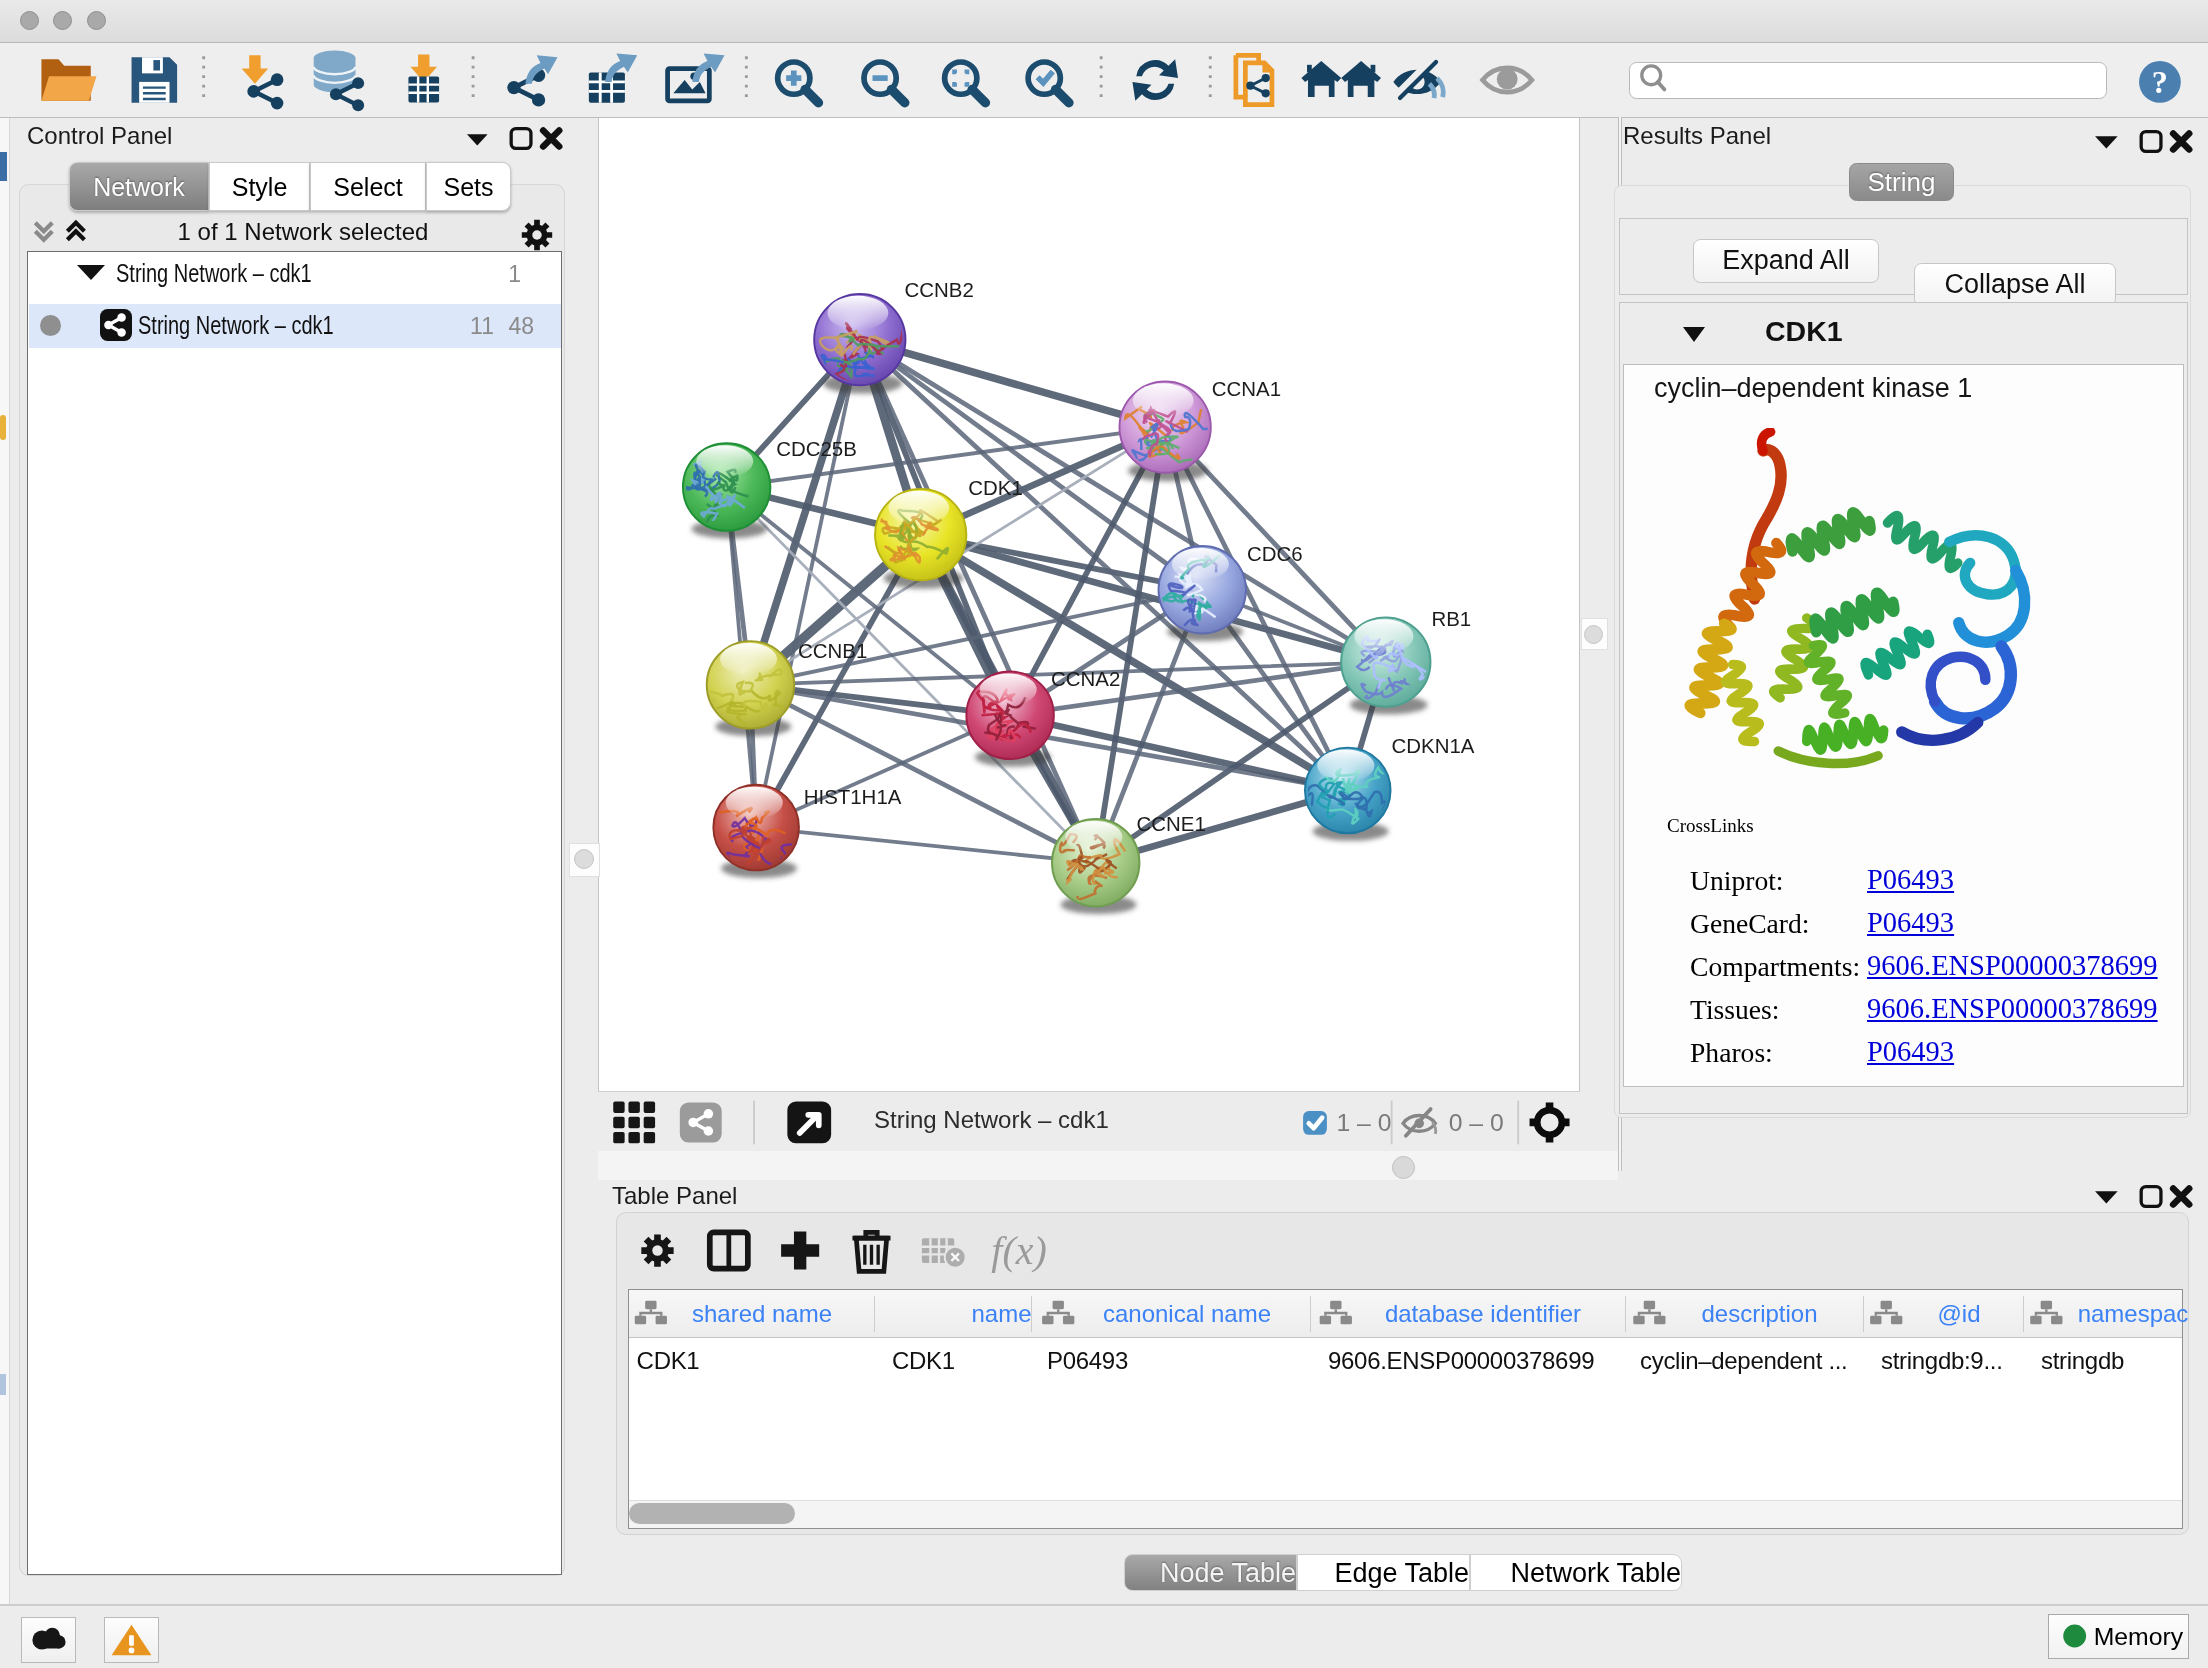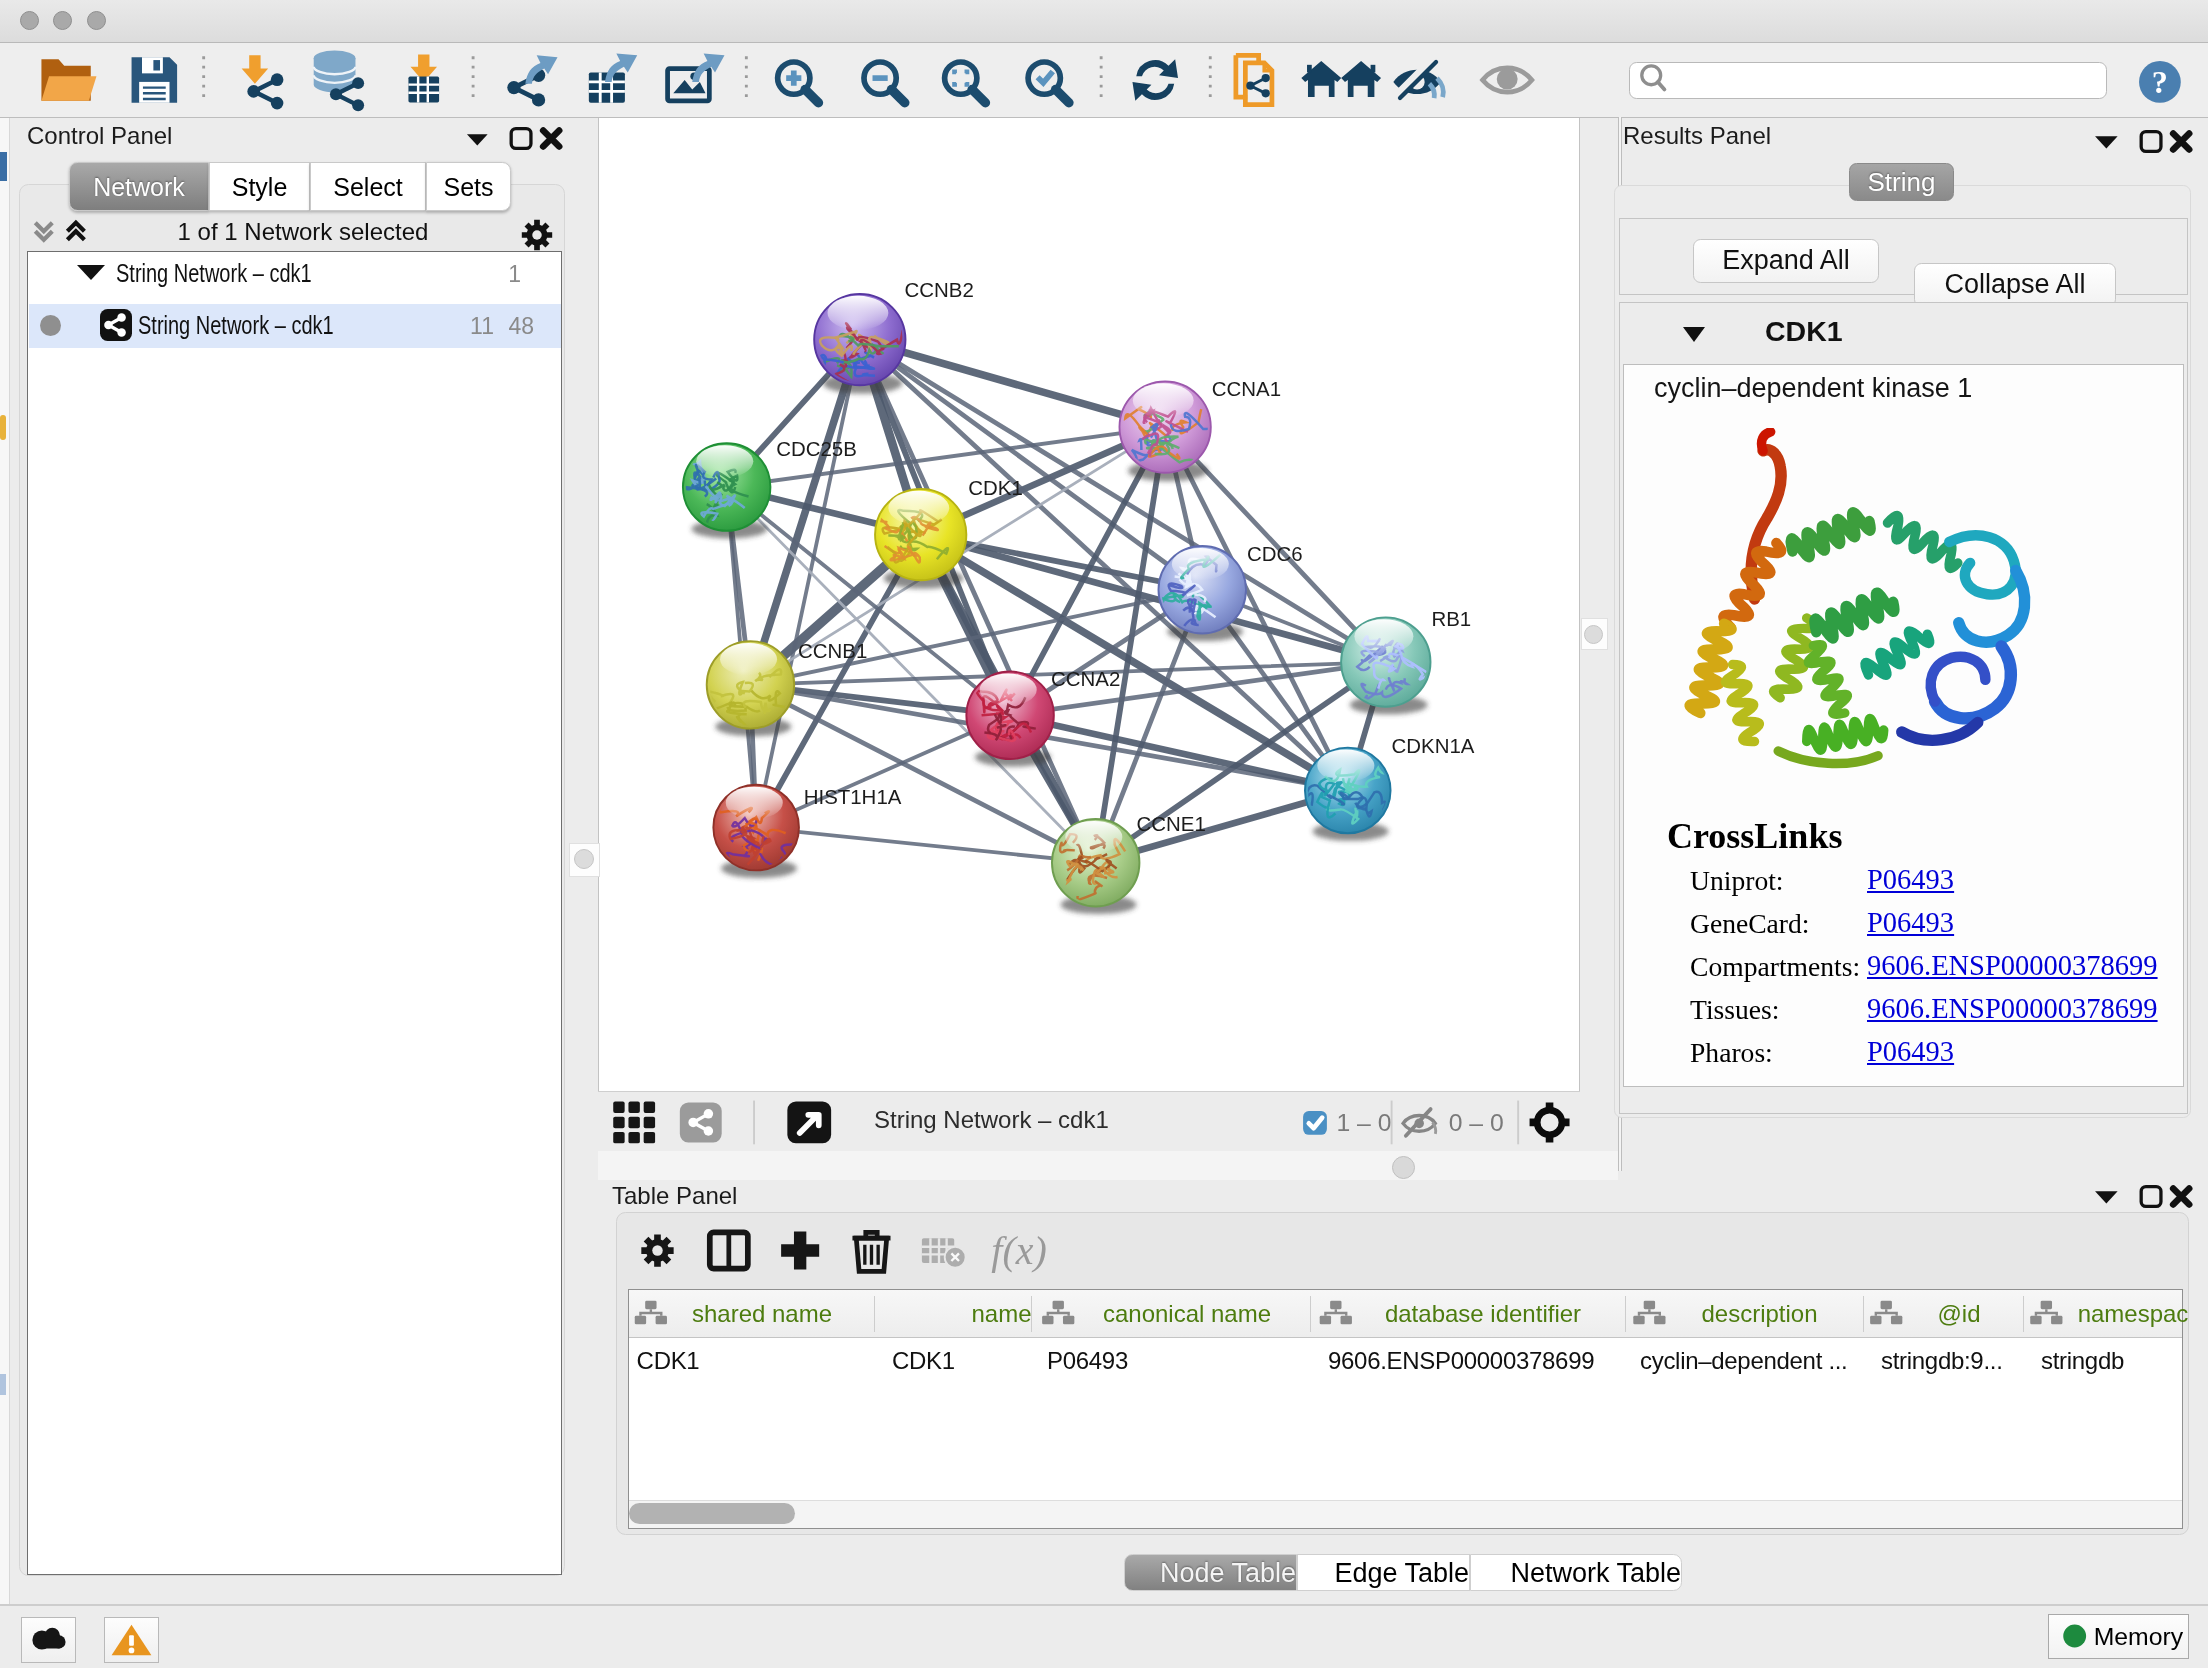--- a/index.html
+++ b/index.html
@@ -51,21 +51,21 @@
      border:1px solid #c6c6c6;border-radius:7.6px;box-sizing:border-box;
      font-size:27px;color:#111;text-align:center;}
   .link{color:#0000d8;text-decoration:underline;}
   
   #tp-box{left:616px;top:1212px;width:1573px;height:323px;background:#e7e7e7;
      border:1px solid #d2d2d2;border-radius:9.5px;box-sizing:border-box;}
   #tbl{left:628px;top:1289px;width:1555px;height:240px;background:#fff;
      border:1.9px solid #8f8f8f;box-sizing:border-box;}
   #tblhead{position:absolute;left:0;top:0;width:100%;height:48px;
      background:linear-gradient(#f7f7f7,#ededed);border-bottom:1px solid #c4c4c4;box-sizing:border-box;}
-  .th{position:absolute;top:0;height:48px;line-height:48px;font-size:24px;color:#4d7c0f;text-align:center;}
+  .th{position:absolute;top:0;height:48px;line-height:48px;font-size:24px;color:#3b82f6;text-align:center;}
   .td{position:absolute;top:50px;height:42px;line-height:42px;font-size:24px;color:#111;letter-spacing:-0.3px;}
   .colsep{position:absolute;top:5.7px;height:36px;width:1px;background:#cdcdcd;}
   
   .btab{position:absolute;top:1554px;height:37px;line-height:36px;font-size:27px;
      text-align:right;background:#fff;border:1px solid #cfcfcf;box-sizing:border-box;}
   .btab.sel{background:linear-gradient(#a9a9a9,#818181);color:#f4f4f4;
      text-shadow:0 -1px 1.9px rgba(0,0,0,.35);}
   
   #statussep{left:0;top:1604px;width:2208px;height:1.9px;background:#cdcdcd;}
   .sbtn{position:absolute;top:1617px;width:55px;height:46px;
@@ -613,21 +613,21 @@
    text-align:center;line-height:36px;text-shadow:0 -1px 1.9px rgba(0,0,0,.4);box-sizing:border-box;">String</div>
 <div id="rp-b1" class="abs"></div>
 <div class="btn" style="left:1693px;top:239px;width:186px;height:44px;line-height:41px;">Expand All</div>
 <div class="btn" style="left:1914px;top:239px;width:202px;height:44px;line-height:41px;margin-top:24px;">Collapse All</div>
 <div id="rp-b2" class="abs"></div>
 <div class="abs" style="left:1683px;top:327px;width:0;height:0;border:11.4px solid transparent;border-top:15px solid #111;"></div>
 <div class="abs" style="left:1765px;top:315px;font-size:28.5px;font-weight:bold;color:#111;">CDK1</div>
 <div id="rp-white" class="abs"></div>
 <div class="abs" style="left:1654px;top:373px;font-size:27px;color:#151515;">cyclin–dependent kinase 1</div>
 <div id="ribbon" class="abs" style="left:1664px;top:433px;"></div>
-<div class="abs" style="left:1667px;top:815px;font-family:'Liberation Serif',serif;font-size:36px;font-weight:bold;color:#000;">CrossLinks</div>
+<div class="abs" style="left:1667px;top:815px;font-family:'Liberation Serif',serif;font-size:19px;font-weight:normal;color:#000;">CrossLinks</div>
 <div class="abs" style="left:1690px;top:859px;font-family:'Liberation Serif',serif;font-size:27.6px;color:#000;line-height:43px;">
   Uniprot:<br>GeneCard:<br>Compartments:<br>Tissues:<br>Pharos:
 </div>
 <div class="abs" style="left:1867px;top:858px;font-family:'Liberation Serif',serif;font-size:28.5px;line-height:43px;">
   <span class="link">P06493</span><br><span class="link">P06493</span><br>
   <span class="link">9606.ENSP00000378699</span><br>
   <span class="link">9606.ENSP00000378699</span><br>
   <span class="link">P06493</span>
 </div>
 

